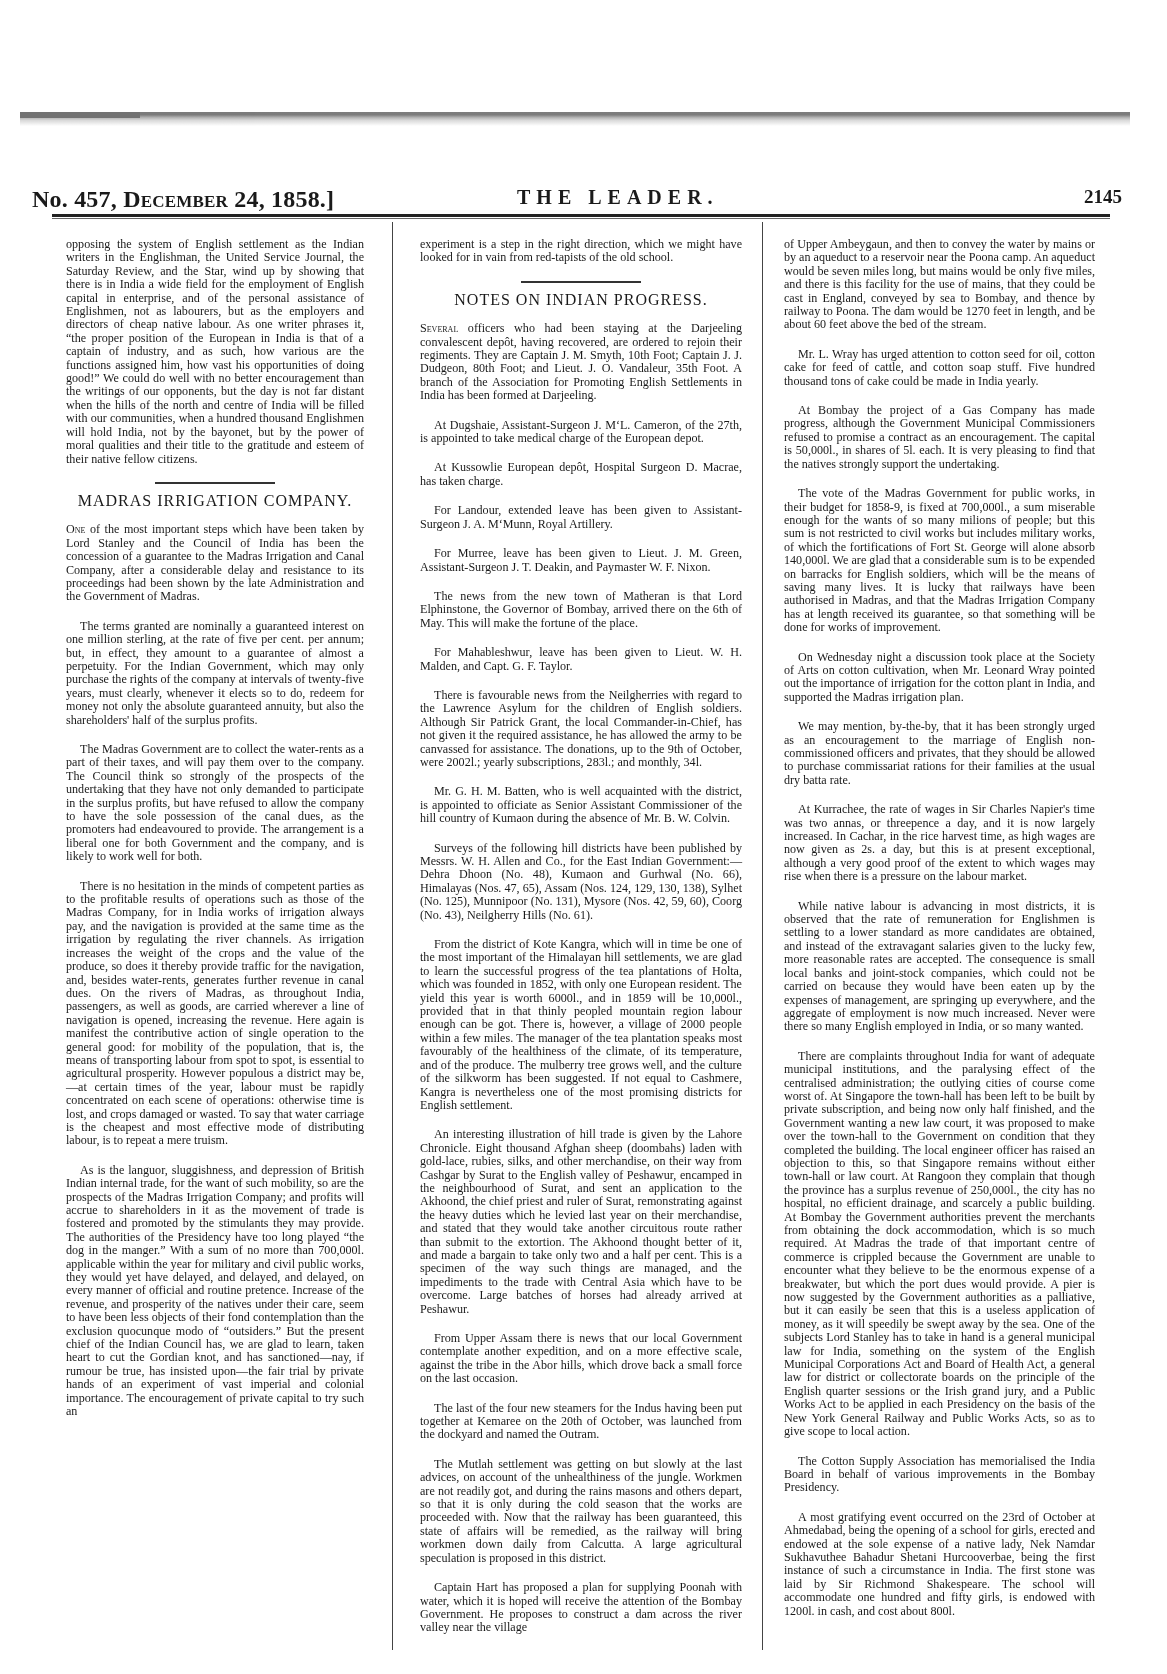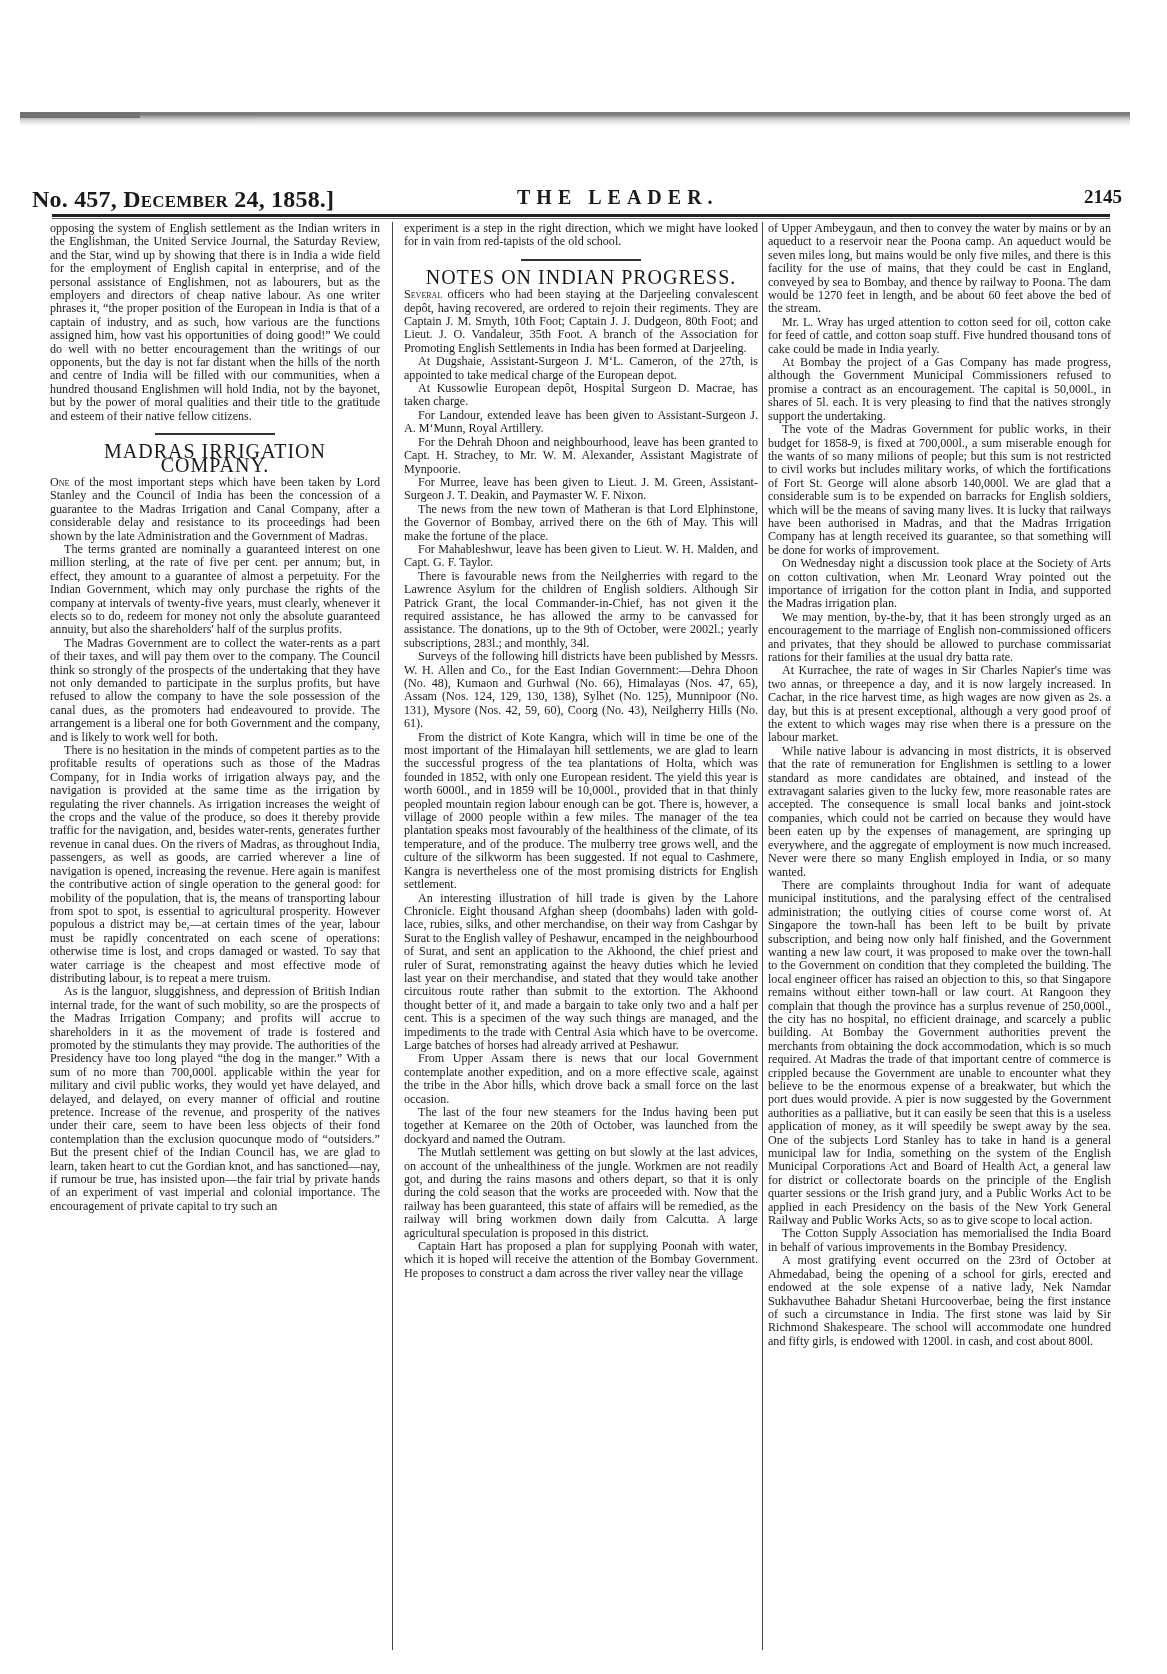--- a/index.html
+++ b/index.html
@@ -12,24 +12,24 @@
   .mh-left .sc{font-variant:small-caps;}
   .mh-center{position:absolute;left:437px;top:0;font-size:20px;letter-spacing:6px;font-weight:bold;margin-left:48px;}
   .mh-right{position:absolute;right:0;top:0;font-size:19px;font-weight:bold;}
   .rule-top{position:absolute;left:52px;top:214px;width:1058px;height:3px;background:#222;}
   .rule-top2{position:absolute;left:52px;top:218px;width:1058px;height:1px;background:#666;}
   .col{position:absolute;top:222px;font-size:12.1px;line-height:13.4px;text-align:justify;hyphens:manual;}
   .c1{left:50px;width:330px;}
   .c2{left:404px;width:354px;}
   .c3{left:768px;width:343px;}
   .vrule{position:absolute;top:222px;width:1px;background:#444;height:1428px;}
-  .col p{margin:0;text-indent:14px;}
+  .col p{margin:16px;text-indent:14px;}
   .col p.noind{text-indent:0;}
   .sc{font-variant:small-caps;}
-  h2{font-weight:normal;font-size:20px;letter-spacing:1px;text-align:center;margin:10px 0 4px 0;}
+  h2{font-weight:normal;font-size:16px;letter-spacing:1px;text-align:center;margin:10px 0 4px 0;}
   .sep{width:120px;height:2px;background:#333;margin:10px auto 6px auto;}
 </style>
 </head>
 <body>
 
 <div class="scan-band"></div>
 
 <div class="masthead">
   <div class="mh-left">
     <span>No. 457,</span>
@@ -56,25 +56,25 @@
 </div>
 
 <div class="col c2">
   <p class="noind">experiment is a step in the right direction, which we might have looked for in vain from red-tapists of the old school.</p>
   <div class="sep"></div>
   <h2>NOTES ON INDIAN PROGRESS.</h2>
   <p class="noind"><span class="sc">Several</span> <span>officers who had been staying at the Darjeeling convalescent depôt, having recovered, are ordered to rejoin their regiments. They are Captain J. M. Smyth, 10th Foot; Captain J. J. Dudgeon, 80th Foot; and Lieut. J. O. Vandaleur, 35th Foot. A branch of the Association for Promoting English Settlements in India has been formed at Darjeeling.</span></p>
   <p>At Dugshaie, Assistant-Surgeon J. M‘L. Cameron, of the 27th, is appointed to take medical charge of the European depot.</p>
   <p>At Kussowlie European depôt, Hospital Surgeon D. Macrae, has taken charge.</p>
   <p>For Landour, extended leave has been given to Assistant-Surgeon J. A. M‘Munn, Royal Artillery.</p>
-  <p>For the Dehrah Dhoon and neighbourhood, leave has been granted to Capt. H. Strachey, to Mr. W. M. Alexander, Assistant Magistrate of Mynpoorie.</p>
   <p>For Murree, leave has been given to Lieut. J. M. Green, Assistant-Surgeon J. T. Deakin, and Paymaster W. F. Nixon.</p>
   <p>The news from the new town of Matheran is that Lord Elphinstone, the Governor of Bombay, arrived there on the 6th of May. This will make the fortune of the place.</p>
   <p>For Mahableshwur, leave has been given to Lieut. W. H. Malden, and Capt. G. F. Taylor.</p>
   <p>There is favourable news from the Neilgherries with regard to the Lawrence Asylum for the children of English soldiers. Although Sir Patrick Grant, the local Commander-in-Chief, has not given it the required assistance, he has allowed the army to be canvassed for assistance. The donations, up to the 9th of October, were 2002l.; yearly subscriptions, 283l.; and monthly, 34l.</p>
+  <p>Mr. G. H. M. Batten, who is well acquainted with the district, is appointed to officiate as Senior Assistant Commissioner of the hill country of Kumaon during the absence of Mr. B. W. Colvin.</p>
   <p>Surveys of the following hill districts have been published by Messrs. W. H. Allen and Co., for the East Indian Government:—Dehra Dhoon (No. 48), Kumaon and Gurhwal (No. 66), Himalayas (Nos. 47, 65), Assam (Nos. 124, 129, 130, 138), Sylhet (No. 125), Munnipoor (No. 131), Mysore (Nos. 42, 59, 60), Coorg (No. 43), Neilgherry Hills (No. 61).</p>
   <p>From the district of Kote Kangra, which will in time be one of the most important of the Himalayan hill settlements, we are glad to learn the successful progress of the tea plantations of Holta, which was founded in 1852, with only one European resident. The yield this year is worth 6000l., and in 1859 will be 10,000l., provided that in that thinly peopled mountain region labour enough can be got. There is, however, a village of 2000 people within a few miles. The manager of the tea plantation speaks most favourably of the healthiness of the climate, of its temperature, and of the produce. The mulberry tree grows well, and the culture of the silkworm has been suggested. If not equal to Cashmere, Kangra is nevertheless one of the most promising districts for English settlement.</p>
   <p>An interesting illustration of hill trade is given by the Lahore Chronicle. Eight thousand Afghan sheep (doombahs) laden with gold-lace, rubies, silks, and other merchandise, on their way from Cashgar by Surat to the English valley of Peshawur, encamped in the neighbourhood of Surat, and sent an application to the Akhoond, the chief priest and ruler of Surat, remonstrating against the heavy duties which he levied last year on their merchandise, and stated that they would take another circuitous route rather than submit to the extortion. The Akhoond thought better of it, and made a bargain to take only two and a half per cent. This is a specimen of the way such things are managed, and the impediments to the trade with Central Asia which have to be overcome. Large batches of horses had already arrived at Peshawur.</p>
   <p>From Upper Assam there is news that our local Government contemplate another expedition, and on a more effective scale, against the tribe in the Abor hills, which drove back a small force on the last occasion.</p>
   <p>The last of the four new steamers for the Indus having been put together at Kemaree on the 20th of October, was launched from the dockyard and named the Outram.</p>
   <p>The Mutlah settlement was getting on but slowly at the last advices, on account of the unhealthiness of the jungle. Workmen are not readily got, and during the rains masons and others depart, so that it is only during the cold season that the works are proceeded with. Now that the railway has been guaranteed, this state of affairs will be remedied, as the railway will bring workmen down daily from Calcutta. A large agricultural speculation is proposed in this district.</p>
   <p>Captain Hart has proposed a plan for supplying Poonah with water, which it is hoped will receive the attention of the Bombay Government. He proposes to construct a dam across the river valley near the village</p>
 </div>
 
 <div class="col c3">

